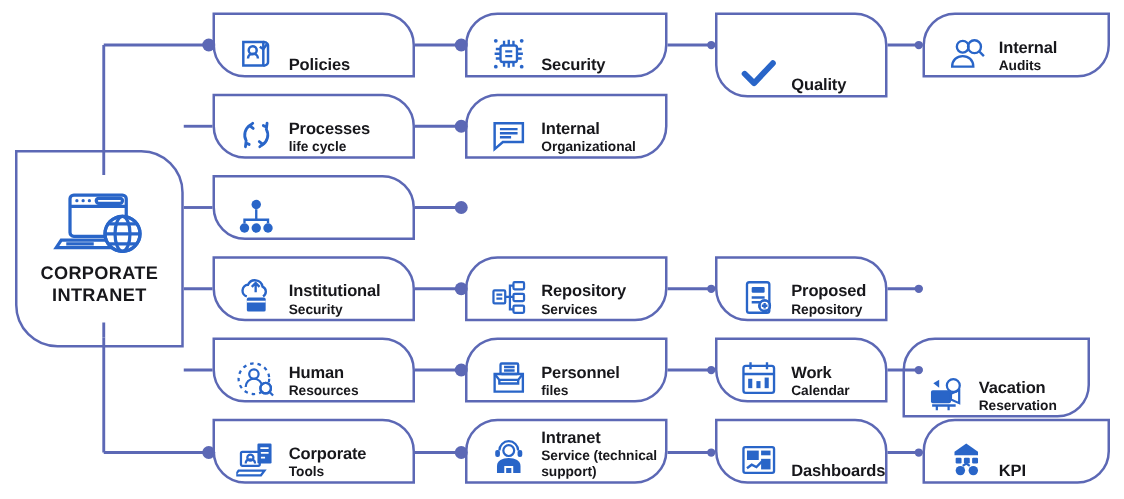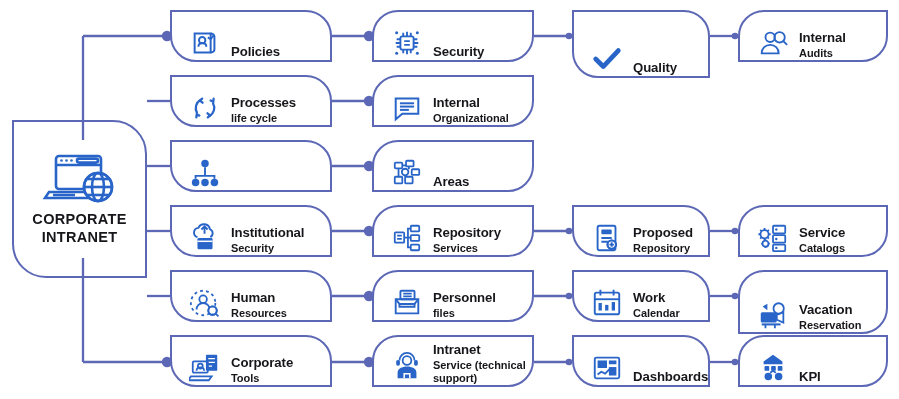--- a/index.html
+++ b/index.html
@@ -301,37 +301,20 @@
         <circle cx="17" cy="7" r="4" fill="#2965c8" stroke="none"></circle>
         <path d="M17 11 v5 M7 23 v-3 h20 v3" stroke-width="2"></path>
         <circle cx="7" cy="27" r="4" fill="#2965c8" stroke="none"></circle>
         <circle cx="17" cy="27" r="4" fill="#2965c8" stroke="none"></circle>
         <circle cx="27" cy="27" r="4" fill="#2965c8" stroke="none"></circle>
         <path d="M17 16 v4"></path>
       </svg>
     </span>
   </div>
 
-  <div class="node shape-b" style="left:372px; top:140px; width:162px; height:52px;">
-    <span class="node-icon">
-      <svg viewBox="0 0 34 34" width="32" height="32" fill="none" stroke="#2965c8" stroke-width="1.9">
-        <rect x="4" y="6" width="8" height="6" rx="1"></rect>
-        <rect x="16" y="4" width="8" height="6" rx="1"></rect>
-        <rect x="22" y="13" width="8" height="6" rx="1"></rect>
-        <rect x="4" y="21" width="8" height="7" rx="1"></rect>
-        <rect x="15" y="21" width="8" height="7" rx="1"></rect>
-        <circle cx="15" cy="16" r="3.5"></circle>
-        <path d="M12 9 h4 M19 10 v3 M22 16 h0 M15 19.5 v1.5 M8 12 v9"></path>
-      </svg>
-    </span>
-    <div class="node-text">
-      <div class="node-title">Areas</div>
-
-    </div>
-  </div>
 
   <div class="node shape-a" style="left:170px; top:205px; width:162px; height:52px;">
     <span class="node-icon">
       <svg viewBox="0 0 34 34" width="32" height="32" fill="none" stroke="#2965c8" stroke-width="2">
         <path d="M9 16 a5 5 0 0 1 1 -9.8 a6.5 6.5 0 0 1 12.3 1.5 a4.6 4.6 0 0 1 0.4 8.3"></path>
         <path d="M16.5 4.5 v8 M13.2 8 l3.3 -3.4 l3.3 3.4"></path>
         <rect x="9" y="17" width="16" height="12" rx="1.4" fill="#2965c8" stroke="none"></rect>
         <path d="M9 20.5 h16" stroke="#ffffff" stroke-width="1.6"></path>
       </svg>
     </span>
@@ -368,40 +351,20 @@
         <circle cx="22" cy="24" r="4.5"></circle>
         <path d="M22 21.6 v4.8 M19.6 24 h4.8"></path>
       </svg>
     </span>
     <div class="node-text">
       <div class="node-title">Proposed</div>
       <div class="node-sub">Repository</div>
     </div>
   </div>
 
-  <div class="node shape-b" style="left:738px; top:205px; width:150px; height:52px;">
-    <span class="node-icon">
-      <svg viewBox="0 0 34 34" width="32" height="32" fill="none" stroke="#2965c8" stroke-width="1.9">
-        <rect x="17" y="4" width="13" height="8" rx="1"></rect>
-        <rect x="17" y="14" width="13" height="8" rx="1"></rect>
-        <rect x="17" y="24" width="13" height="7" rx="1"></rect>
-        <circle cx="20.5" cy="8" r="1.3" fill="#2965c8" stroke="none"></circle>
-        <circle cx="20.5" cy="18" r="1.3" fill="#2965c8" stroke="none"></circle>
-        <circle cx="20.5" cy="27.5" r="1.3" fill="#2965c8" stroke="none"></circle>
-        <circle cx="8" cy="13" r="4.3"></circle>
-        <path d="M8 6.5 v2.2 M8 17.3 v2.2 M1.5 13 h2.2 M12.3 13 h2.2 M3.4 8.4 l1.6 1.6 M11 16 l1.6 1.6 M12.6 8.4 l-1.6 1.6 M5 16 l-1.6 1.6"></path>
-        <circle cx="9" cy="23" r="3.2"></circle>
-        <path d="M9 18.4 v1.5 M9 26.1 v1.5 M4.4 23 h1.5 M12.1 23 h1.5"></path>
-      </svg>
-    </span>
-    <div class="node-text">
-      <div class="node-title">Service</div>
-      <div class="node-sub">Catalogs</div>
-    </div>
-  </div>
 
   <div class="node shape-a" style="left:170px; top:270px; width:162px; height:52px;">
     <span class="node-icon">
       <svg viewBox="0 0 34 34" width="32" height="32" fill="none" stroke="#2965c8" stroke-width="1.9">
         <circle cx="15" cy="13" r="4"></circle>
         <path d="M8 24 c0-4.2 3.2-7 7-7 s7 2.8 7 7"></path>
         <circle cx="15" cy="17" r="13" stroke-dasharray="3 3.4"></circle>
         <circle cx="25" cy="25" r="4.5" fill="#ffffff"></circle>
         <circle cx="25" cy="25" r="4.5"></circle>
         <path d="M28.3 28.3 l3 3"></path>
@@ -439,21 +402,21 @@
         <rect x="15" y="19" width="3.5" height="6" fill="#2965c8" stroke="none"></rect>
         <rect x="22" y="16" width="3.5" height="9" fill="#2965c8" stroke="none"></rect>
       </svg>
     </span>
     <div class="node-text">
       <div class="node-title">Work</div>
       <div class="node-sub">Calendar</div>
     </div>
   </div>
 
-  <div class="node shape-b" style="left:738px; top:270px; width:150px; height:64px;">
+  <div class="node shape-b" style="left:722px; top:270px; width:150px; height:64px;">
     <span class="node-icon">
       <svg viewBox="0 0 34 34" width="32" height="32" fill="none" stroke="#2965c8" stroke-width="1.9">
         <circle cx="23" cy="10" r="5.5"></circle>
         <path d="M6 8 l5 -3 v7 z" fill="#2965c8" stroke="none"></path>
         <rect x="4" y="14" width="17" height="11" rx="1.6" fill="#2965c8" stroke="none"></rect>
         <path d="M21 17 l7 -3 v11 l-7 -3 z"></path>
         <path d="M5 27 h20" stroke-width="2.2"></path>
         <path d="M9 27 v4 M19 27 v4"></path>
       </svg>
     </span>

